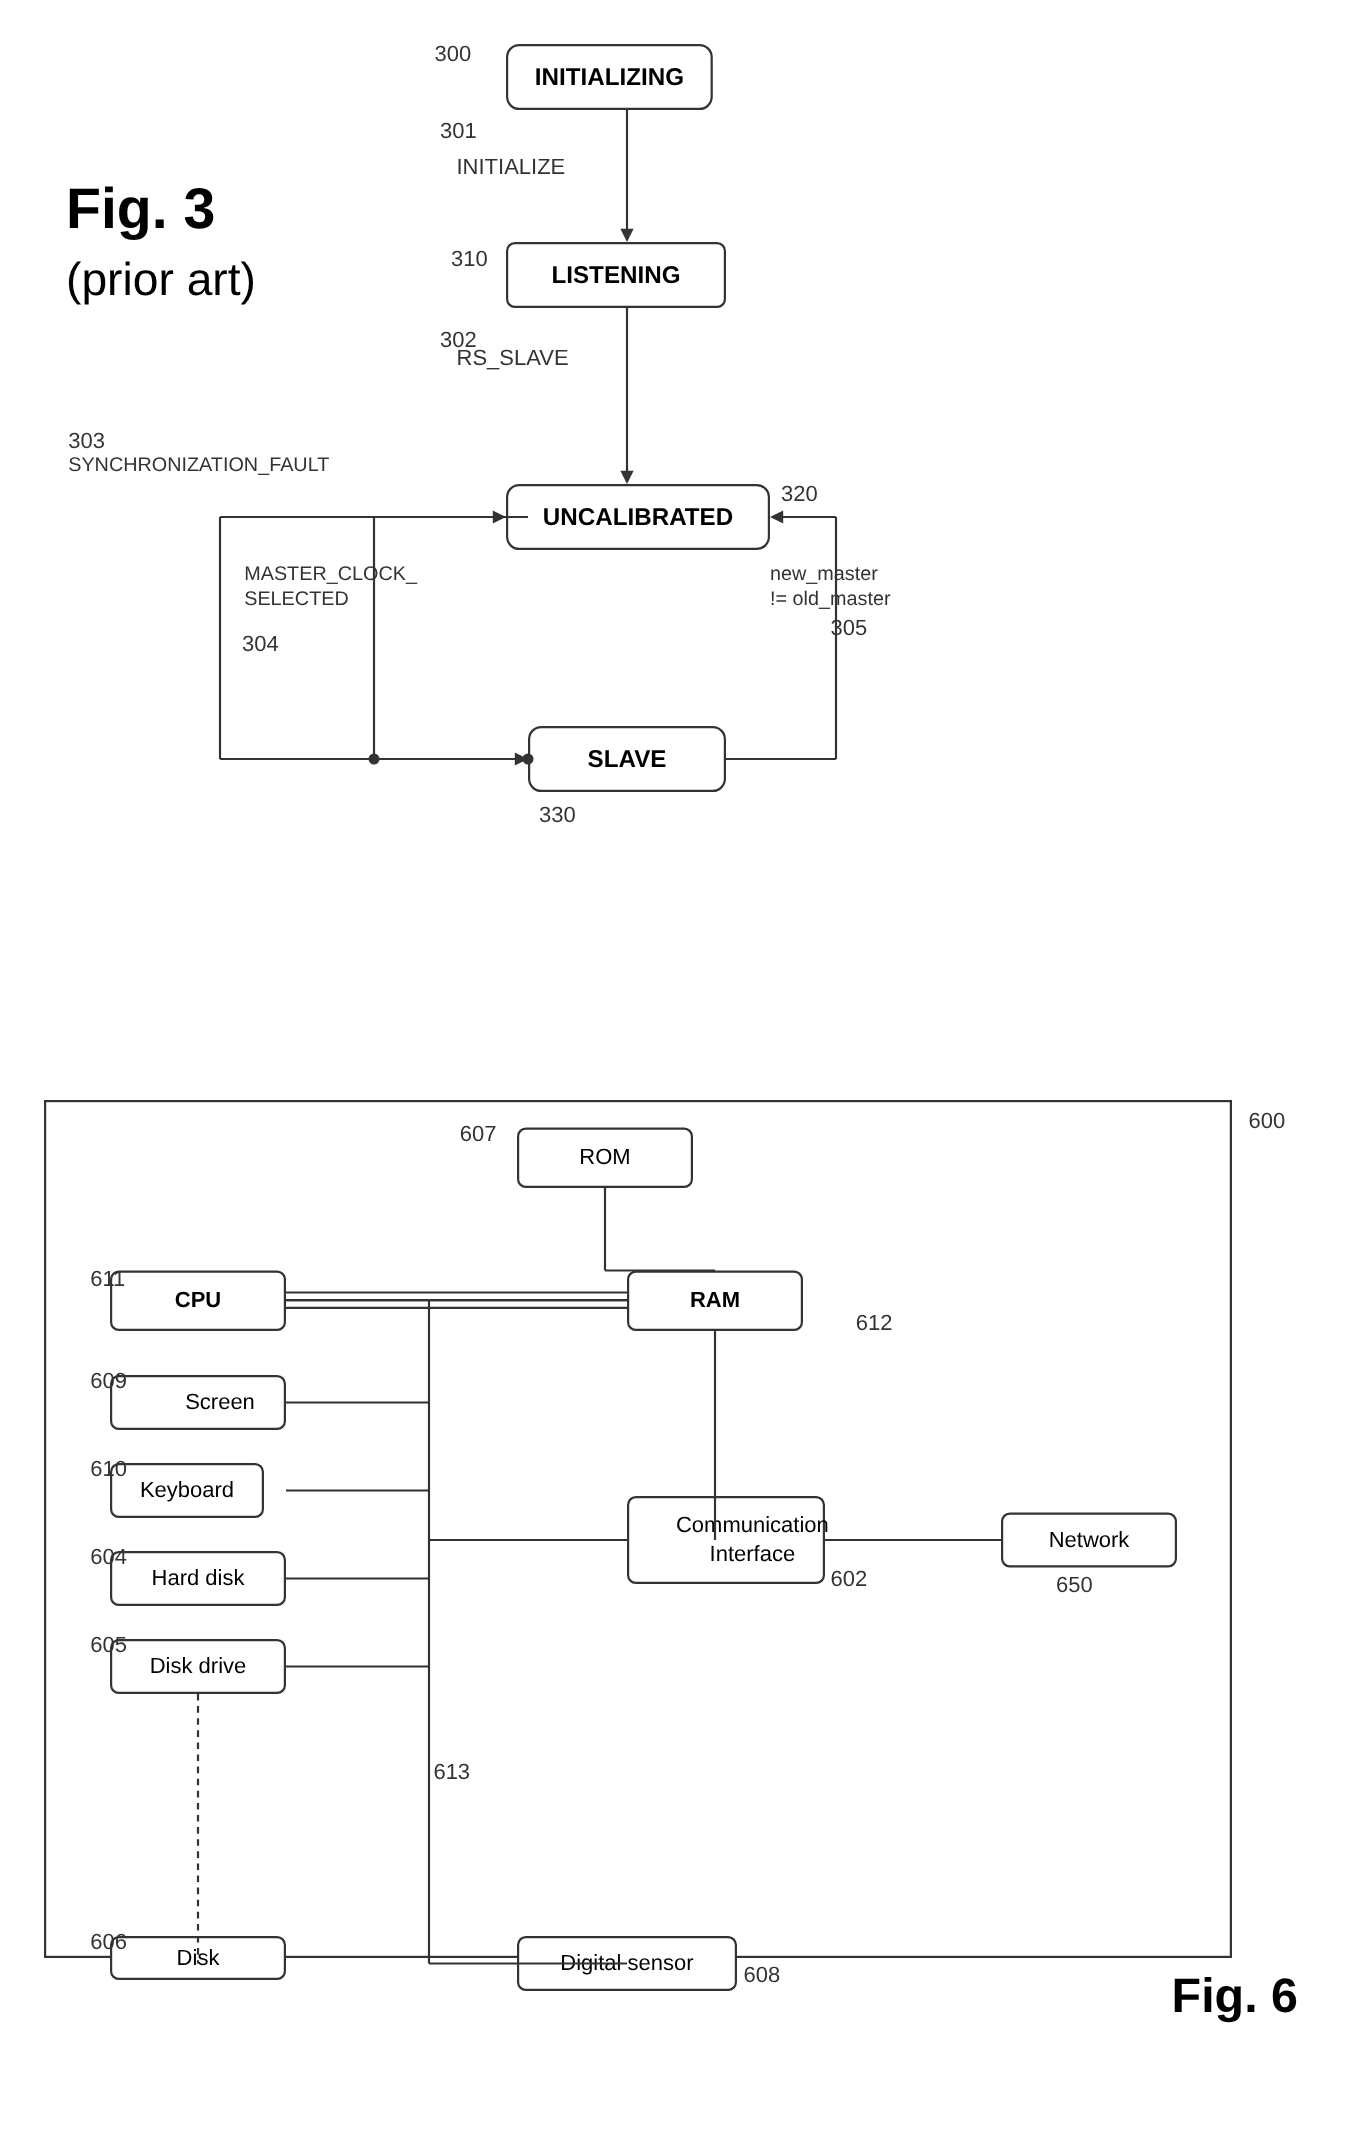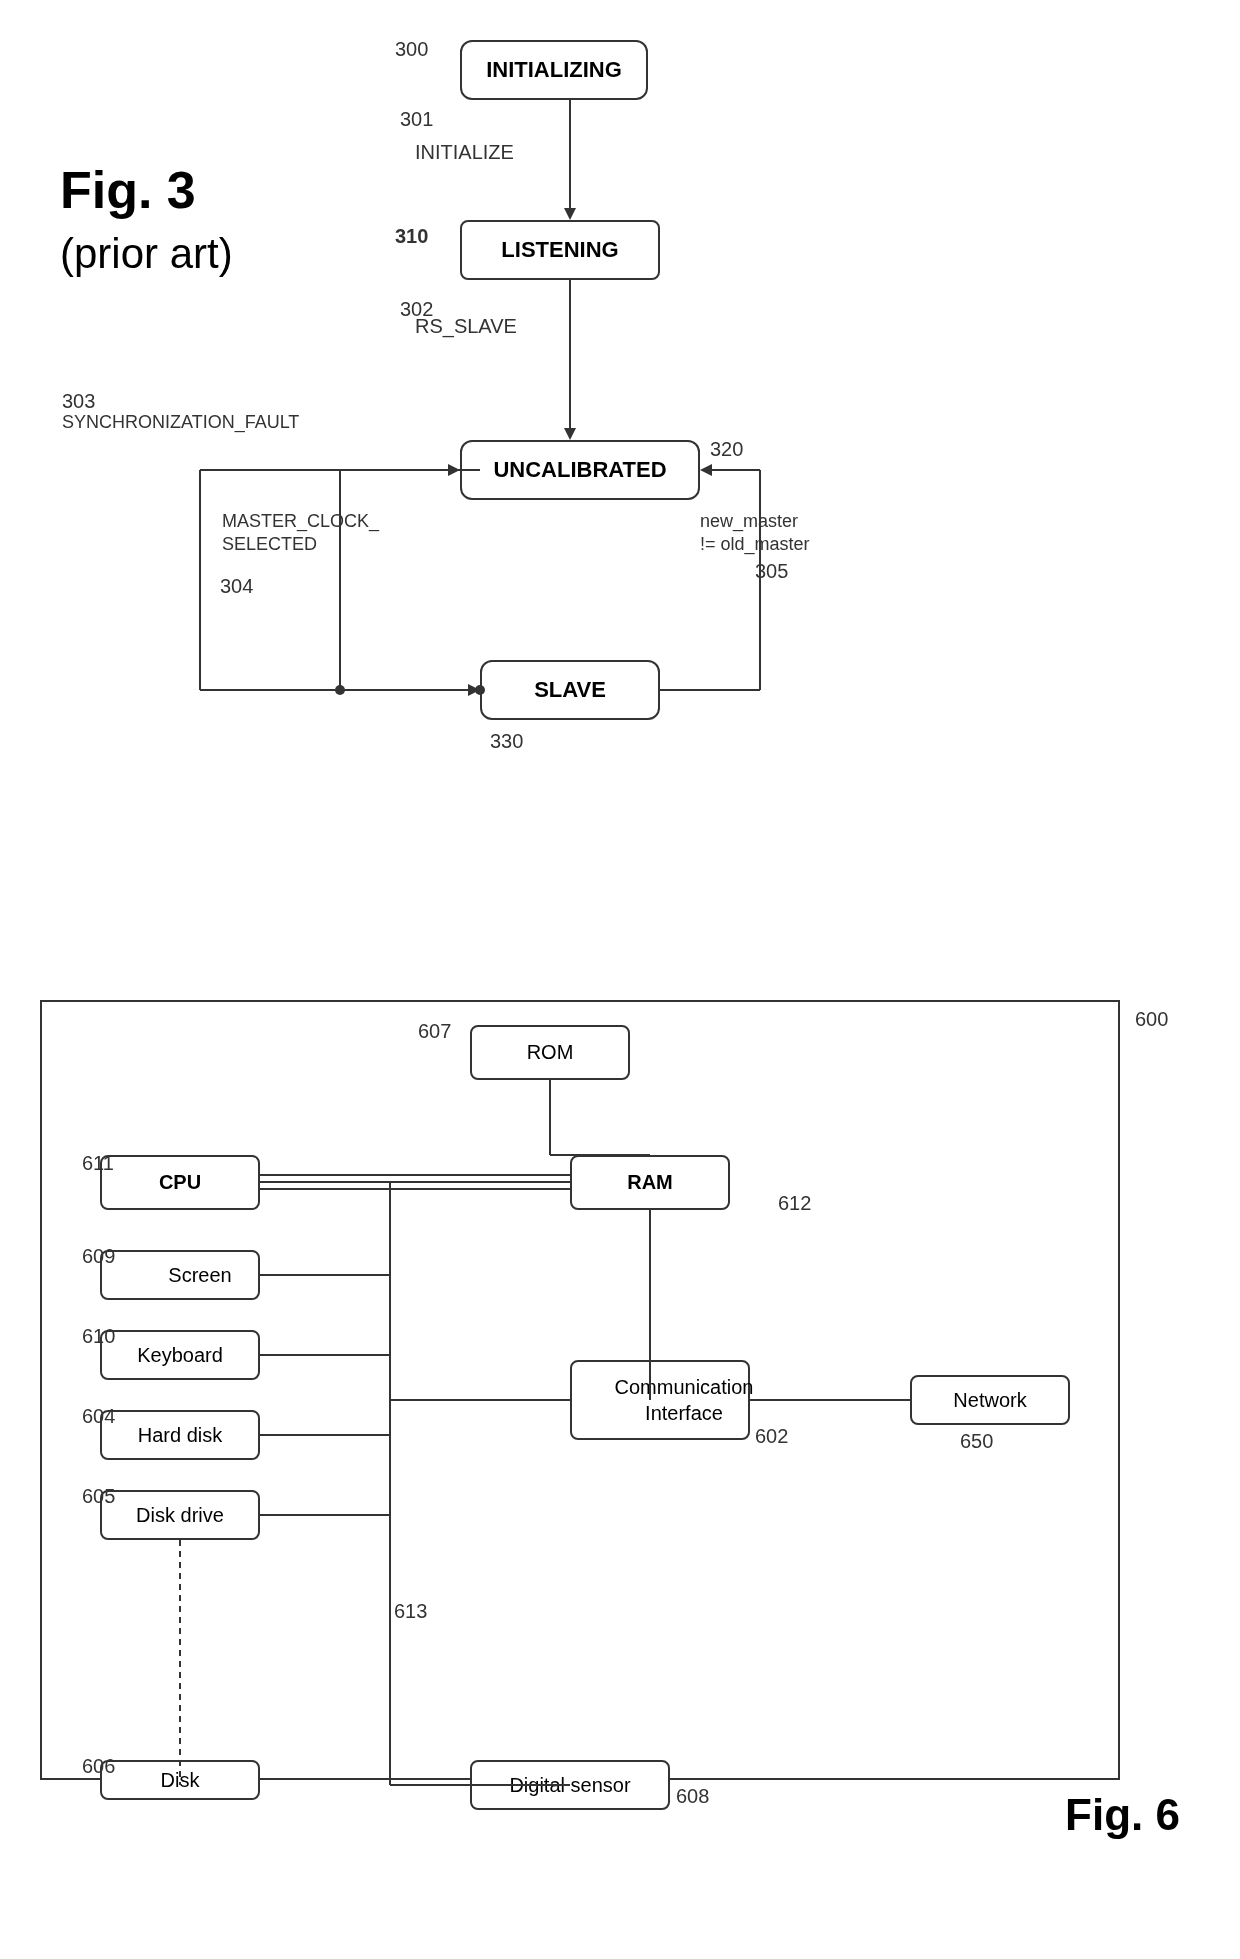--- a/index.html
+++ b/index.html
@@ -137,21 +137,21 @@
     <div class="fig3-sublabel">(prior art)</div>
 
     <div class="flowbox" style="left:460px; top:20px; width:188px; height:60px;">
       <span>INITIALIZING</span>
     </div>
     <div class="ref-label" style="left:395px; top:18px;">300</div>
 
     <div class="flowbox" style="left:460px; top:200px; width:200px; height:60px; border-radius:8px;">
       <span>LISTENING</span>
     </div>
-    <div class="ref-label" style="left:395px; top:205px;font-weight:bold;">310</div>
+    <div class="ref-label" style="left:410px; top:205px;">310</div>
 
     <div class="flowbox" style="left:460px; top:420px; width:240px; height:60px;">
       <span>UNCALIBRATED</span>
     </div>
     <div class="ref-label" style="left:710px; top:418px;">320</div>
 
     <div class="flowbox" style="left:480px; top:640px; width:180px; height:60px;">
       <span>SLAVE</span>
     </div>
     <div class="ref-label" style="left:490px; top:710px;">330</div>
@@ -221,21 +221,21 @@
     <div class="compbox compbox-bold" style="left:530px; top:195px; width:160px; height:55px;">
       <span>RAM</span>
     </div>
     <div class="ref-label" style="left:738px; top:232px;">612</div>
 
     <div class="compbox" style="left:60px; top:290px; width:160px; height:50px;padding-left:40px;">
       <span>Screen</span>
     </div>
     <div class="ref-label" style="left:42px; top:285px;">609</div>
 
-    <div class="compbox" style="left:60px; top:370px; width:160px; height:50px;">
+    <div class="compbox" style="left:60px; top:370px; width:140px; height:50px;">
       <span>Keyboard</span>
     </div>
     <div class="ref-label" style="left:42px; top:365px;">610</div>
 
     <div class="compbox" style="left:60px; top:450px; width:160px; height:50px;">
       <span>Hard disk</span>
     </div>
     <div class="ref-label" style="left:42px; top:445px;">604</div>
 
     <div class="compbox" style="left:60px; top:530px; width:160px; height:50px;">

